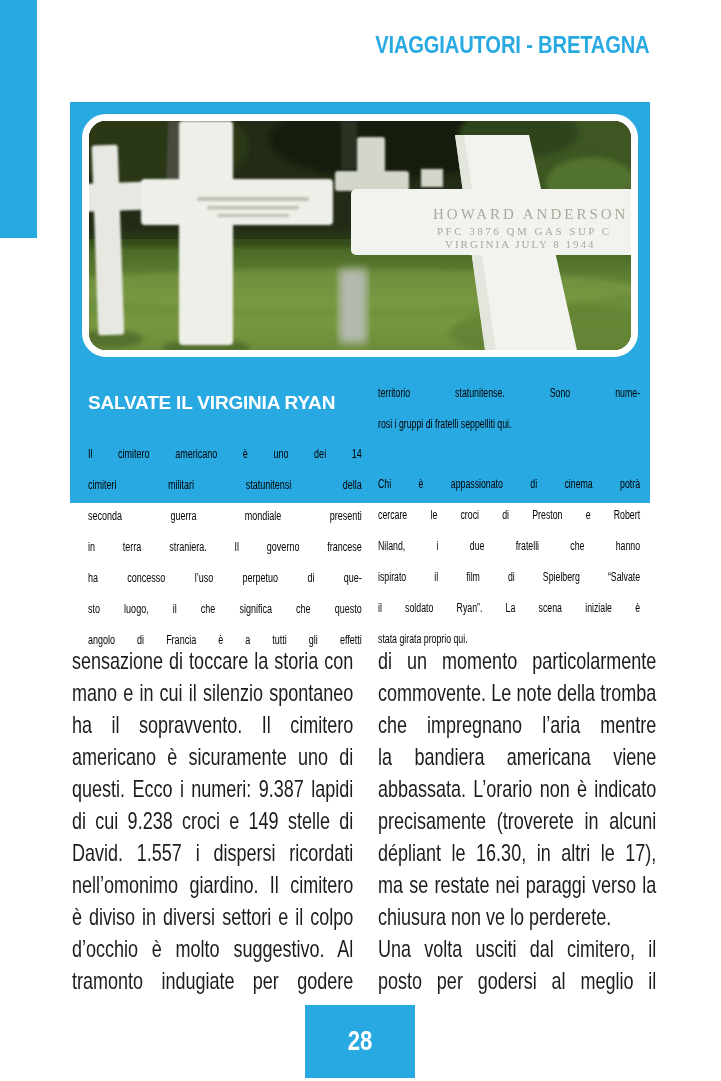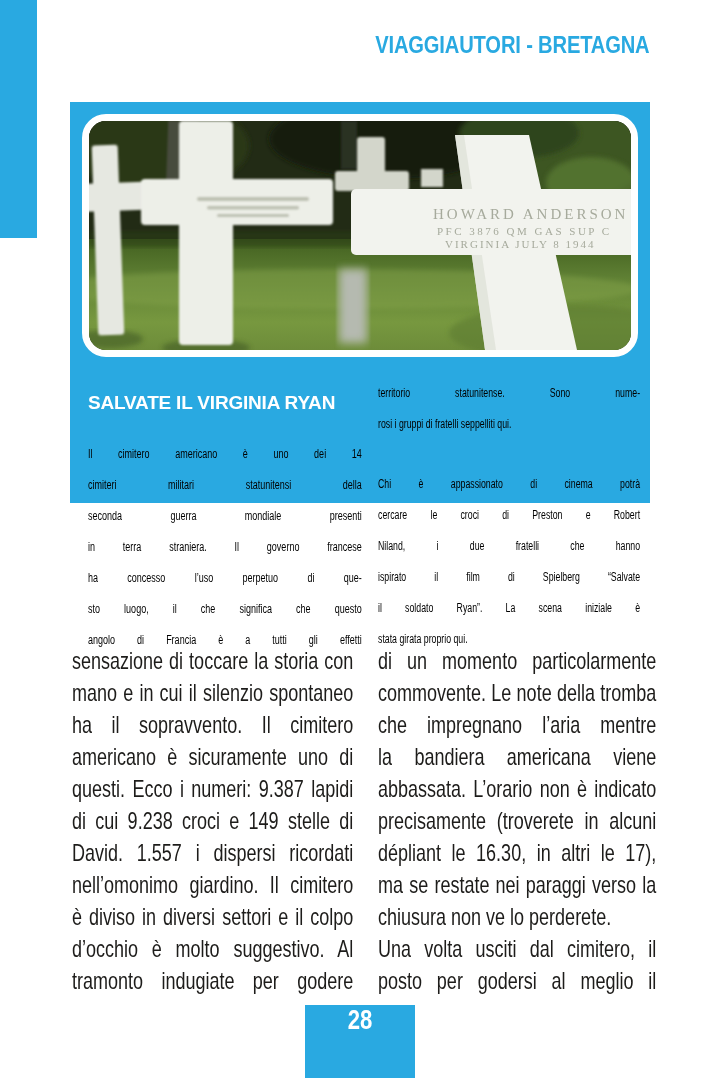--- a/index.html
+++ b/index.html
@@ -32,21 +32,21 @@
   .card-col-right .squeeze { width:359px; transform:scaleX(.73); }
   .par-gap { height:29px; }
 
   .bodycol { position:absolute; top:645px; color:var(--ink); font-size:24px; line-height:32px; }
   .body-col-left  { left:72px;  width:281px; }
   .body-col-left  .squeeze { width:375px; transform:scaleX(.75); }
   .body-col-right { left:378px; width:278px; }
   .body-col-right .squeeze { width:371px; transform:scaleX(.75); }
 
   .page-badge { position:absolute; left:305px; top:1005px; width:110px; height:73px;
-    background:var(--blue); display:flex; align-items:flex-start; justify-content:center; }
+    background:var(--blue); display:flex; align-items:center; justify-content:center; }
   .page-badge span { color:#fff; font-weight:bold; font-size:27px;
     display:inline-block; transform:scaleX(.82); }
 </style>
 </head>
 <body>
 
 <div class="leftbar"></div>
 
 <div class="header">
   <span class="squeezeR">VIAGGIAUTORI - BRETAGNA</span>

